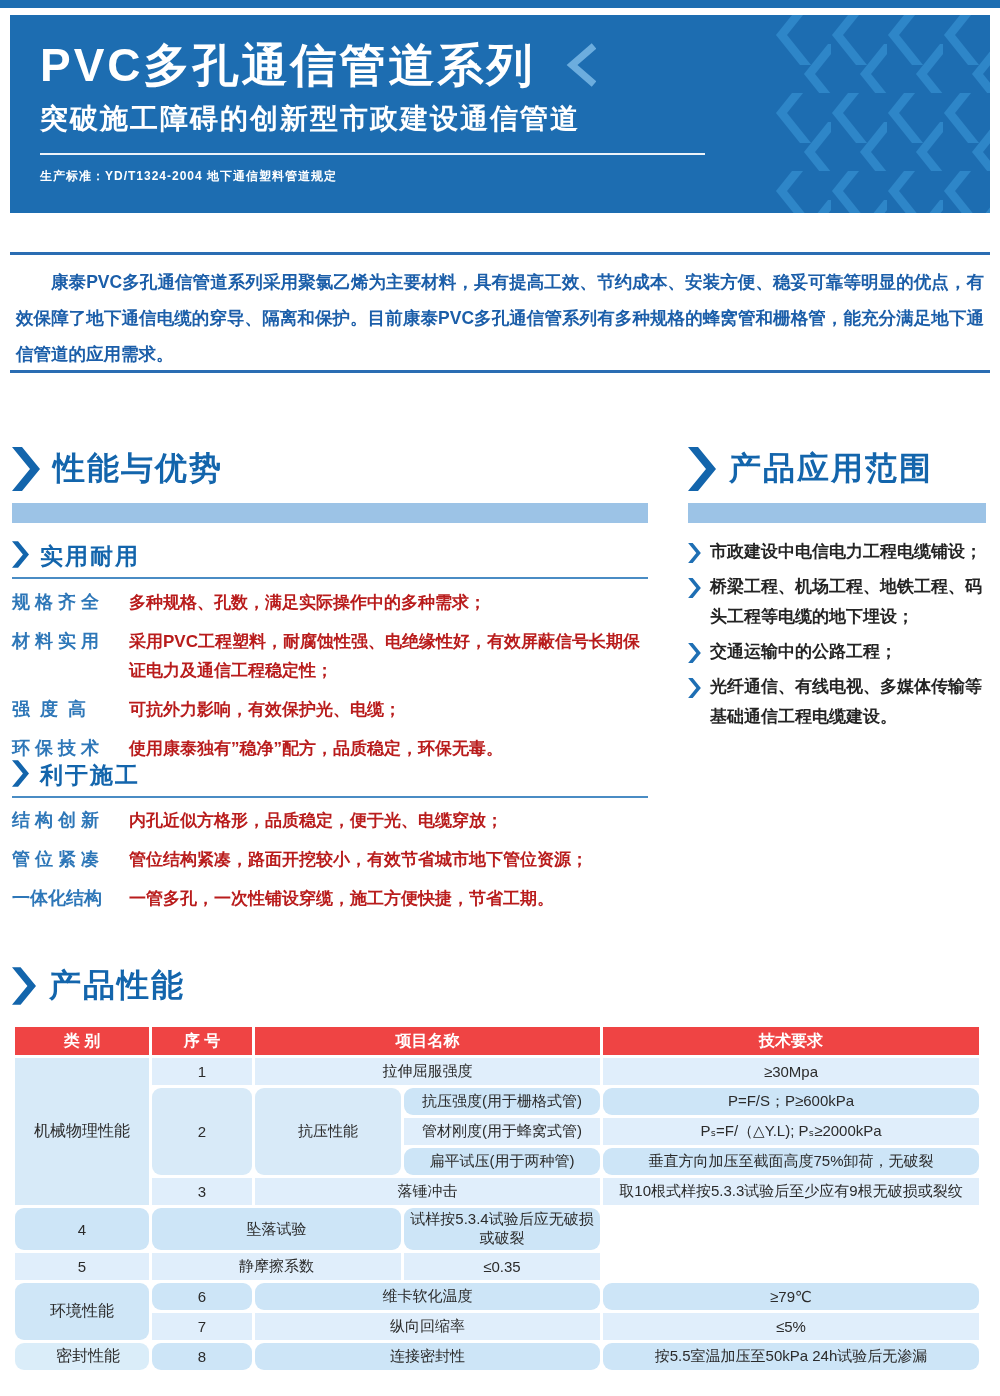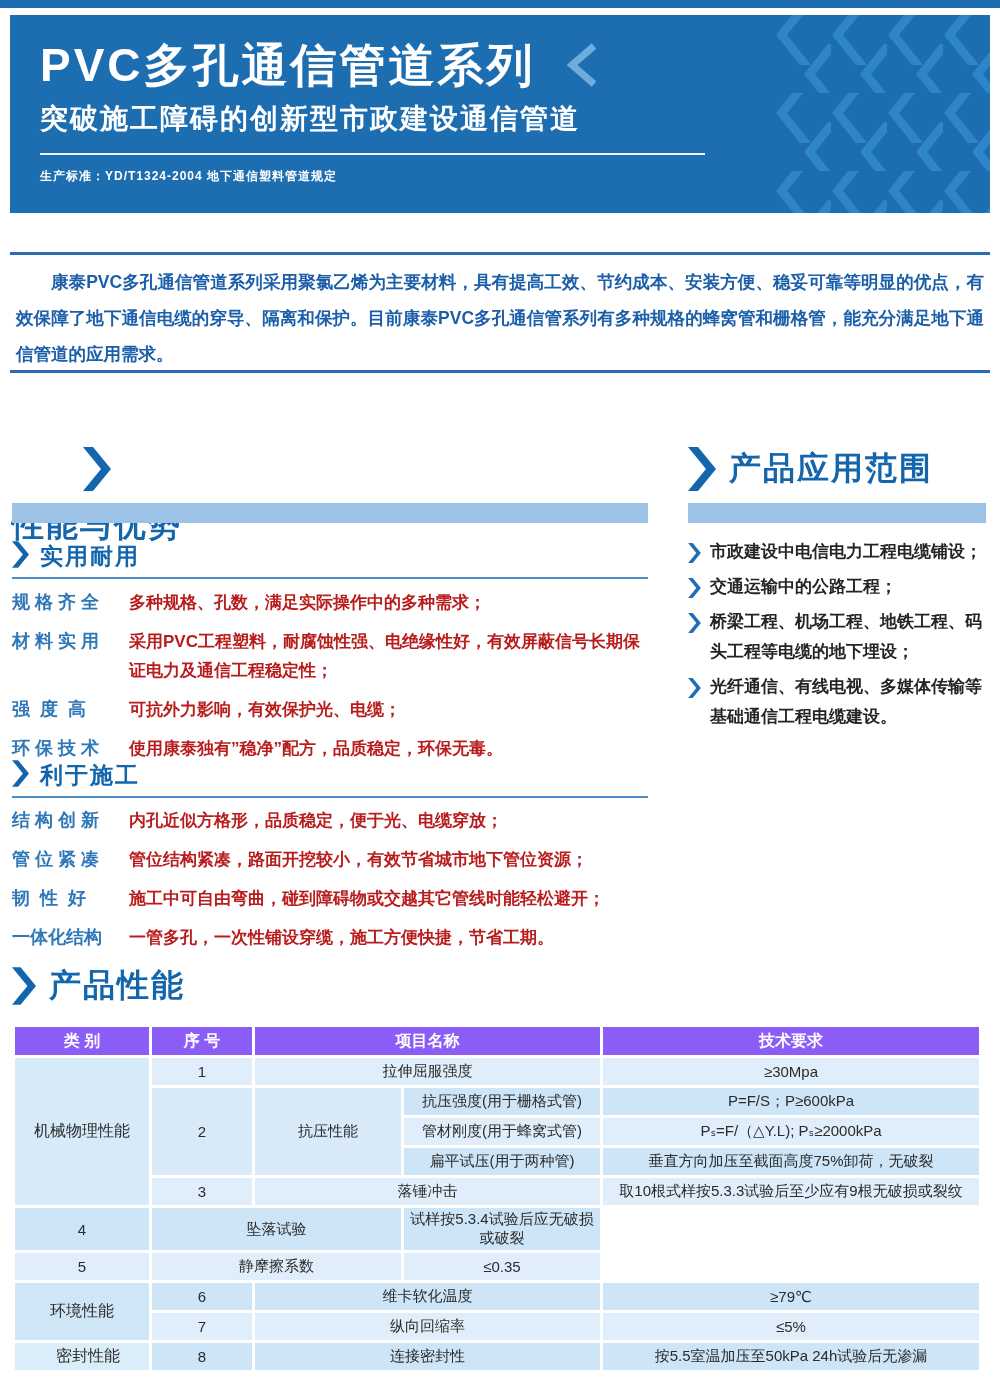--- a/index.html
+++ b/index.html
@@ -23,21 +23,21 @@
   .rule { position:absolute; left:10px; width:980px; height:3px; background:#2a6db3; }
   .rule1 { top:252px; } .rule2 { top:370px; }
   .intro {
     position:absolute; left:16px; top:264px; width:968px;
     font-size:17.5px; font-weight:700; color:#1b5ea9; line-height:36px;
     text-indent:2em; text-align:justify;
   }
   
   .sec { position:absolute; display:flex; align-items:center; gap:13px; }
   .sec-title { font-size:32px; font-weight:bold; color:#1365ac; letter-spacing:2px; }
-  #sec-perf { left:12px; top:447px;flex-direction:column; }
+  #sec-perf { left:12px; top:447px; }
   #sec-apps { left:688px; top:447px; }
   #sec-prod { left:12px; top:964px; }
   .bar { position:absolute; height:20px; background:#9cc3e6; }
   #bar-left  { left:12px;  top:503px; width:636px; }
   #bar-right { left:688px; top:503px; width:298px; }
   
   .subhead { position:absolute; left:12px; display:flex; align-items:flex-start; gap:11px;
              font-size:23px; font-weight:bold; color:#1365ac; letter-spacing:2px; }
   #sub1 { top:541px; } #sub2 { top:760px; }
   .subrule { position:absolute; left:12px; width:636px; height:2px; background:#4a8cc4; }
@@ -50,26 +50,26 @@
                 white-space:pre; line-height:29px; }
   .feat-text { margin-left:15px; font-size:17px; font-weight:bold; color:#b91c1c; line-height:29px; }
   
   .app-list { position:absolute; left:688px; top:537px; width:302px; }
   .app { display:flex; margin-bottom:5px; }
   .app .bullet { margin-top:6px; flex:0 0 13px; }
   .app-text { margin-left:9px; font-size:17px; font-weight:bold; color:#242424; line-height:30px; }
   
   .perf-table { position:absolute; left:12px; top:1024px; width:970px;
                 border-collapse:separate; border-spacing:3px; table-layout:fixed; }
-  .perf-table th { background:#8b5cf6; color:#fff; font-size:16px; font-weight:bold;
+  .perf-table th { background:#ef4444; color:#fff; font-size:16px; font-weight:bold;
                    height:28px; text-align:center; white-space:pre; }
   .perf-table td { font-size:15px; color:#2b2b2b; text-align:center; height:27px;
                    padding:2px 4px; overflow:hidden; }
   tr.L > td { background:#e0eefb; }
-  tr.D > td { background:#cde5f7; }
+  tr.D > td { background:#cde5f7;border-radius:9px; }
   .perf-table td.mid  { background:#d8eaf8 !important; }
   .perf-table td.cat1 { background:#d7eaf8 !important; font-size:16px; }
   .perf-table td.cat2 { background:#cfe6f7 !important; font-size:16px; }
   .perf-table td.cat3 { background:#daedf9 !important; font-size:16px;padding-left:16px; }
 </style>
 </head>
 <body>
 
 <div class="page">
 
@@ -149,24 +149,20 @@
   <div class="feat-list" id="feat2">
     <div class="feat">
       <span class="feat-label">结 构 创 新</span>
       <span class="feat-text">内孔近似方格形，品质稳定，便于光、电缆穿放；</span>
     </div>
     <div class="feat">
       <span class="feat-label">管 位 紧 凑</span>
       <span class="feat-text">管位结构紧凑，路面开挖较小，有效节省城市地下管位资源；</span>
     </div>
     <div class="feat">
-      <span class="feat-label">韧  性  好</span>
-      <span class="feat-text">施工中可自由弯曲，碰到障碍物或交越其它管线时能轻松避开；</span>
-    </div>
-    <div class="feat">
       <span class="feat-label">一体化结构</span>
       <span class="feat-text">一管多孔，一次性铺设穿缆，施工方便快捷，节省工期。</span>
     </div>
   </div>
 
   <div class="sec" id="sec-apps">
     <svg width="28" height="44" viewBox="0 0 28 44">
       <path d="M0 0 L10 0 L28 22 L10 44 L0 44 L18 22 Z" fill="#1365ac"></path>
     </svg>
     <span class="sec-title">产品应用范围</span>
@@ -177,27 +173,27 @@
     <div class="app">
       <svg class="bullet" width="13" height="20" viewBox="0 0 28 44">
         <path d="M0 0 L10 0 L28 22 L10 44 L0 44 L18 22 Z" fill="#1e6fb4"></path>
       </svg>
       <span class="app-text">市政建设中电信电力工程电缆铺设；</span>
     </div>
     <div class="app">
       <svg class="bullet" width="13" height="20" viewBox="0 0 28 44">
         <path d="M0 0 L10 0 L28 22 L10 44 L0 44 L18 22 Z" fill="#1e6fb4"></path>
       </svg>
+      <span class="app-text">桥梁工程、机场工程、地铁工程、码头工程等电缆的地下埋设；</span>
+    </div>
+    <div class="app">
+      <svg class="bullet" width="13" height="20" viewBox="0 0 28 44">
+        <path d="M0 0 L10 0 L28 22 L10 44 L0 44 L18 22 Z" fill="#1e6fb4"></path>
+      </svg>
       <span class="app-text">交通运输中的公路工程；</span>
-    </div>
-    <div class="app">
-      <svg class="bullet" width="13" height="20" viewBox="0 0 28 44">
-        <path d="M0 0 L10 0 L28 22 L10 44 L0 44 L18 22 Z" fill="#1e6fb4"></path>
-      </svg>
-      <span class="app-text">桥梁工程、机场工程、地铁工程、码头工程等电缆的地下埋设；</span>
     </div>
     <div class="app">
       <svg class="bullet" width="13" height="20" viewBox="0 0 28 44">
         <path d="M0 0 L10 0 L28 22 L10 44 L0 44 L18 22 Z" fill="#1e6fb4"></path>
       </svg>
       <span class="app-text">光纤通信、有线电视、多媒体传输等基础通信工程电缆建设。</span>
     </div>
   </div>
 
   <div class="sec" id="sec-prod">

